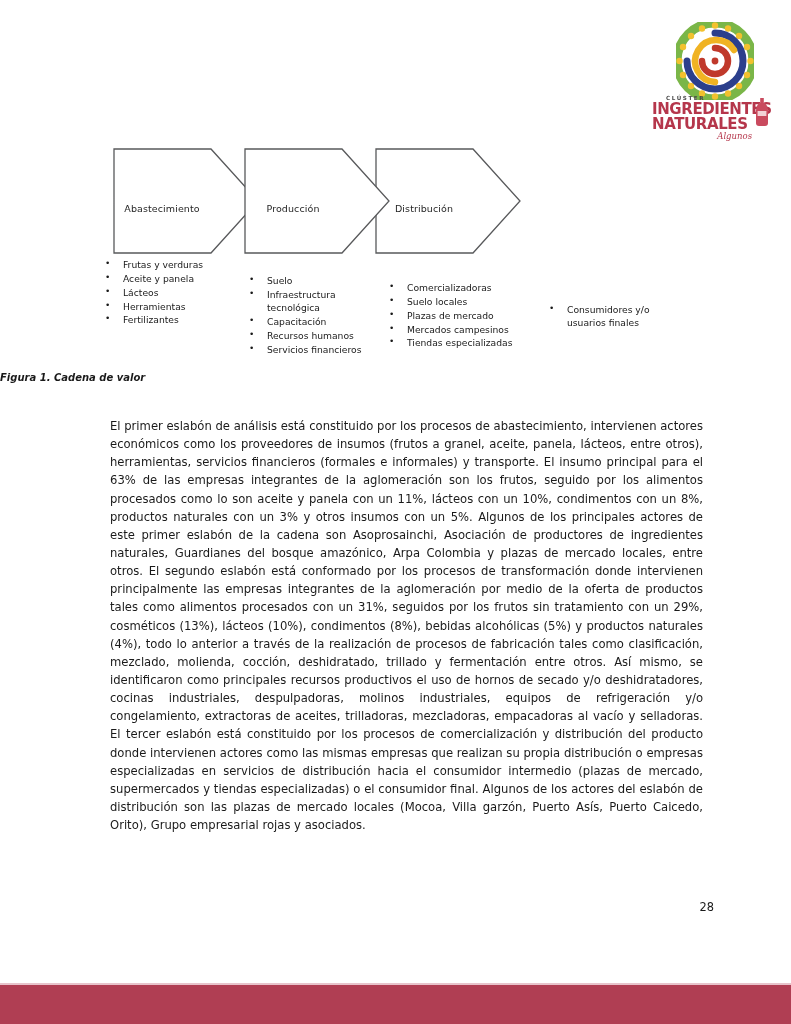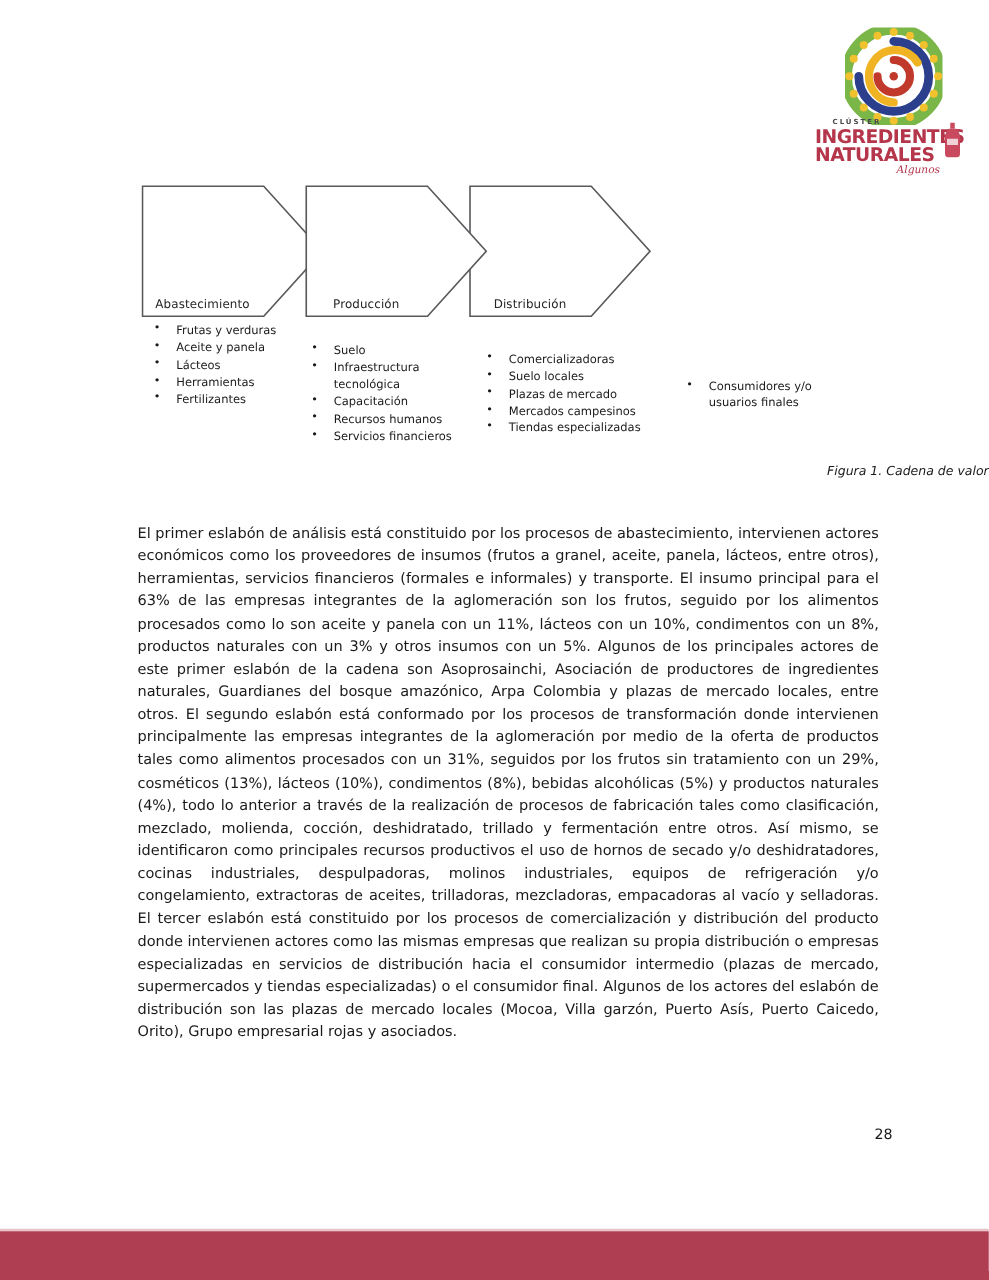--- a/index.html
+++ b/index.html
@@ -98,21 +98,20 @@
     position: absolute;
     top: 0; left: 0;
     width: 98px;
     height: 120px;
     display: flex;
     align-items: center;
     justify-content: center;
     font-size: 9.5px;
     color: #262626;
     letter-spacing: 0.1px;
-    margin-top: 35px;
   }
 
   
   .bul {
     position: absolute;
     font-size: 9.2px;
     color: #1a1a1a;
     line-height: 1.45;
   }
   .bul ul {
@@ -125,34 +124,35 @@
     margin-bottom: 0.5px;
   }
   .bul li::before {
     content: "\2022";
     position: absolute;
     left: 4px; top: -1px;
     font-size: 9px;
     color: #1a1a1a;
   }
 
-  .bul-1 { top: 258px; left: 119px; width: 120px; }
+  .bul-1 { top: 258px; left: 101px; width: 120px; }
   .bul-2 { top: 274px; left: 245px; width: 130px; }
   .bul-3 { top: 281px; left: 385px; width: 160px; }
   .bul-4 { top: 303px; left: 545px; width: 140px; }
 
   
   .caption {
     position: absolute;
     top: 372px;
     left: 0; right: 0;
-    text-align: right;
+    text-align: left;
     font-style: italic;
     font-size: 10px;
     color: #1a1a1a;
+    font-weight: bold;
   }
 
   
   .body-text {
     position: absolute;
     top: 417px;
     left: 110px;
     width: 593px;
     font-size: 11.6px;
     line-height: 1.565;

